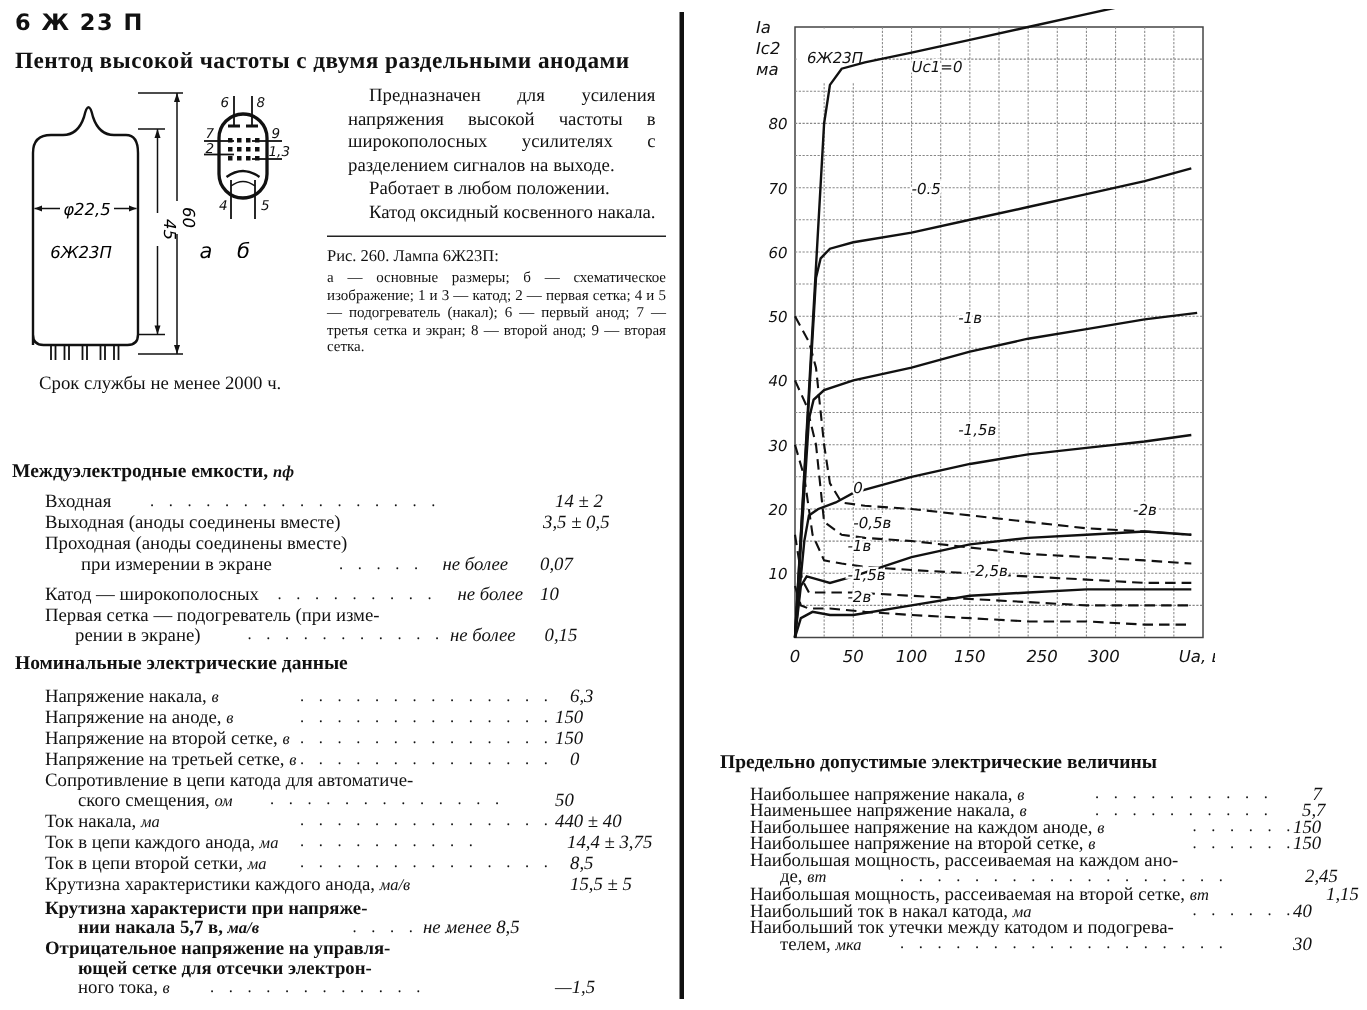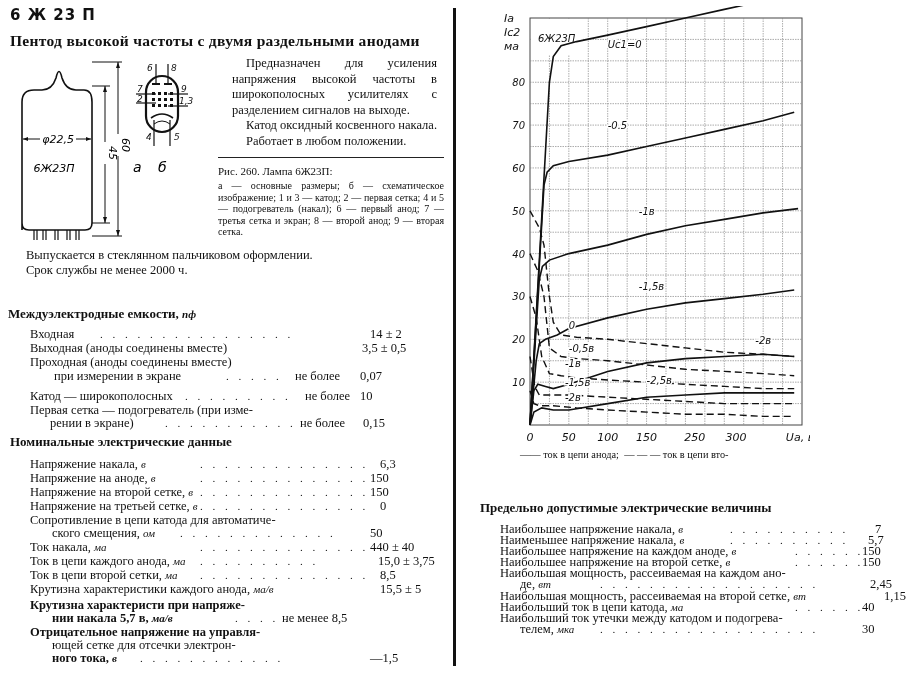--- a/index.html
+++ b/index.html
@@ -11,21 +11,21 @@
   .intro { left: 232px; top: 56px; width: 205px; font-size: 12.5px; line-height: 15.5px; text-align: justify; }
   .intro p { text-indent: 14px; }
   .fig-rule { left: 218px; top: 157px; width: 226px; height: 1px; background: #222; }
   .fig-cap-title { left: 218px; top: 165px; font-size: 11px; }
   .fig-cap-body { left: 218px; top: 180px; width: 226px; font-size: 10px; line-height: 11.5px; text-align: justify; }
   .facts { left: 26px; top: 248px; font-size: 12.5px; line-height: 15px; }
   .sec-h { font-weight: bold; font-size: 13px; }
   .row { position: absolute; font-size: 12.5px; line-height: 14px; white-space: nowrap; }
   .lbl { position: absolute; left: 0; }
   .dots { position: absolute; letter-spacing: 3.5px; font-size: 11px; }
-  .val { position: absolute; white-space: nowrap; }
+  .val { position: absolute; white-space: nowrap; font-style: italic; }
   .divider { left: 453px; top: 8px; width: 3px; height: 658px; background: #111; }
   .chart-cap { left: 520px; top: 449px; width: 285px; font-size: 10.3px; line-height: 11.5px; text-align: justify; }
   .chart-cap .c1 { text-indent: 16px; }
   .legend-line { font-size: 10.3px; }
   .rsec-h { left: 480px; top: 500px; font-weight: bold; font-size: 13px; }
   .unit { font-style: italic; font-size: 11px; }
 </style>
 </head>
 <body>
 
@@ -106,29 +106,28 @@
     <text x="47" y="30">9</text>
     <text x="45" y="42">1,3</text>
     <text x="12" y="78">4</text>
     <text x="40" y="78">5</text>
   </g>
   <text x="24" y="110" font-family="DejaVu Sans, sans-serif" font-style="italic" font-size="14">б</text>
 </svg>
 
 <div class="abs intro">
   <p>Предназначен для усиления напряжения высокой частоты в широкополосных усилителях с разделением сигналов на выходе.</p>
+  <p>Работает в любом положении.</p>
   <p>Катод оксидный косвенного накала.</p>
-  <p>Работает в любом положении.</p>
 </div>
 <div class="abs fig-rule"></div>
 <div class="abs fig-cap-title">Рис. 260. Лампа 6Ж23П:</div>
 <div class="abs fig-cap-body">а — основные размеры; б — схематическое изображение; 1 и 3 — катод; 2 — первая сетка; 4 и 5 — подогреватель (накал); 6 — первый анод; 7 — третья сетка и экран; 8 — второй анод; 9 — вторая сетка.</div>
 
 <div class="abs facts">
-  <div>Выпускается в стеклянном пальчиковом оформлении.</div>
   <div>Срок службы не менее 2000 ч.</div>
 </div>
 
 <div class="abs sec-h" style="left:8px;top:306px">
   <span>Междуэлектродные емкости,</span>
   <span class="unit">пф</span>
 </div>
 <div class="row" style="left:30px;top:327px;width:420px">
   <span class="lbl">Входная</span>
   <span class="dots" style="left:70px">. . . . . . . . . . . . . . . .</span>
@@ -194,21 +193,21 @@
       <span class="val" style="left:340px">50</span>
     </div>
     <div class="row" style="left: 30px; top: 540px; width: 420px;">
       <span class="lbl" style=""><span>Ток накала,</span> <span class="unit">ма</span></span>
       <span class="dots" style="left:170px">. . . . . . . . . . . . . . </span>
       <span class="val" style="left:340px">440 ± 40</span>
     </div>
     <div class="row" style="left: 30px; top: 554px; width: 420px;">
       <span class="lbl" style=""><span>Ток в цепи каждого анода,</span> <span class="unit">ма</span></span>
       <span class="dots" style="left:170px">. . . . . . . . . . </span>
-      <span class="val" style="left:348px">15,0 ± 3,75</span>
+      <span class="val" style="left:348px">14,4 ± 3,75</span>
     </div>
     <div class="row" style="left: 30px; top: 568px; width: 420px;">
       <span class="lbl" style=""><span>Ток в цепи второй сетки,</span> <span class="unit">ма</span></span>
       <span class="dots" style="left:170px">. . . . . . . . . . . . . . </span>
       <span class="val" style="left:350px">8,5</span>
     </div>
     <div class="row" style="left: 30px; top: 582px; width: 420px;">
       <span class="lbl" style=""><span>Крутизна характеристики каждого анода,</span> <span class="unit">ма/в</span></span>
       <span class="dots" style="left:270px"></span>
       <span class="val" style="left:350px">15,5 ± 5</span>
@@ -218,24 +217,24 @@
     </div>
     <div class="row" style="left: 30px; top: 611px; width: 420px;">
       <span class="lbl" style="left:22px;font-weight:bold;"><span>нии накала 5,7 в,</span> <span class="unit">ма/в</span></span>
       <span class="dots" style="left:205px">. . . . . .</span>
       <span class="val" style="left:252px">не менее 8,5</span>
     </div>
     <div class="row" style="left: 30px; top: 625px; width: 420px;">
       <span class="lbl" style="font-weight:bold;">Отрицательное напряжение на управля-</span>
     </div>
     <div class="row" style="left: 30px; top: 638px; width: 420px;">
-      <span class="lbl" style="left:22px;font-weight:normal;">ющей сетке для отсечки электрон-</span>
+      <span class="lbl" style="left:22px;font-weight:bold;">ющей сетке для отсечки электрон-</span>
     </div>
     <div class="row" style="left: 30px; top: 651px; width: 420px;">
-      <span class="lbl" style="left:22px;font-weight:bold;"><span>ного тока,</span> <span class="unit">в</span></span>
+      <span class="lbl" style="left:22px;font-weight:normal;"><span>ного тока,</span> <span class="unit">в</span></span>
       <span class="dots" style="left:110px">. . . . . . . . . . . .</span>
       <span class="val" style="left:340px">—1,5</span>
     </div>
   </div>
 
 <div class="abs divider"></div>
 
 <svg id="chart" class="abs" style="left:500px;top:6px" width="310" height="440">
     <rect x="30" y="12" width="272" height="407" fill="none" stroke="#444" stroke-width="1"></rect>
     <line x1="49.42857142857143" y1="12" x2="49.42857142857143" y2="419" stroke="#888" stroke-width="0.7" stroke-dasharray="1.5,1"></line>
@@ -306,26 +305,20 @@
     <text x="68.85714285714286" y="322.60526315789474" font-family="DejaVu Sans, sans-serif" font-style="italic" font-size="10" text-anchor="start" fill="#111" paint-order="stroke" stroke="#fff" stroke-width="3">0</text>
     <text x="68.85714285714286" y="346.1684210526316" font-family="DejaVu Sans, sans-serif" font-style="italic" font-size="10" text-anchor="start" fill="#111" paint-order="stroke" stroke="#fff" stroke-width="3">-0,5в</text>
     <text x="64.97142857142856" y="361.16315789473686" font-family="DejaVu Sans, sans-serif" font-style="italic" font-size="10" text-anchor="start" fill="#111" paint-order="stroke" stroke="#fff" stroke-width="3">-1в</text>
     <text x="64.97142857142856" y="380.4421052631579" font-family="DejaVu Sans, sans-serif" font-style="italic" font-size="10" text-anchor="start" fill="#111" paint-order="stroke" stroke="#fff" stroke-width="3">-1,5в</text>
     <text x="64.97142857142856" y="395.43684210526317" font-family="DejaVu Sans, sans-serif" font-style="italic" font-size="10" text-anchor="start" fill="#111" paint-order="stroke" stroke="#fff" stroke-width="3">-2в</text>
     <text x="255.3714285714286" y="337.6" font-family="DejaVu Sans, sans-serif" font-style="italic" font-size="10" text-anchor="start" fill="#111" paint-order="stroke" stroke="#fff" stroke-width="3">-2в</text>
     <text x="146.57142857142856" y="378.3" font-family="DejaVu Sans, sans-serif" font-style="italic" font-size="10" text-anchor="start" fill="#111" paint-order="stroke" stroke="#fff" stroke-width="3">-2,5в</text>
   </svg>
 
 <div class="abs chart-cap">
-  <div class="legend-line">
-    <span>——</span>
-    <span>ток в цепи анода;</span>
-    <span>&nbsp;— — —</span>
-    <span>ток в цепи вто-</span>
-  </div>
 </div>
 
 <div class="abs rsec-h">Предельно допустимые электрические величины</div>
 <div id="limit-rows">
     <div class="row" style="left: 500px; top: 522px; width: 400px;">
       <span class="lbl"><span>Наибольшее напряжение накала,</span> <span class="unit">в</span></span>
       <span class="dots" style="left:230px">. . . . . . . . . .</span>
       <span class="val" style="left:375px">7</span>
     </div>
     <div class="row" style="left: 500px; top: 533px; width: 400px;">
@@ -350,21 +343,21 @@
       <span class="lbl" style="left:20px"><span>де,</span> <span class="unit">вт</span></span>
       <span class="dots" style="left:100px">. . . . . . . . . . . . . . . . . .</span>
       <span class="val" style="left:370px">2,45</span>
     </div>
     <div class="row" style="left: 500px; top: 589px; width: 400px;">
       <span class="lbl"><span>Наибольшая мощность, рассеиваемая на второй сетке,</span> <span class="unit">вт</span></span>
       <span class="dots" style="left:295px"></span>
       <span class="val" style="left:384px">1,15</span>
     </div>
     <div class="row" style="left: 500px; top: 600px; width: 400px;">
-      <span class="lbl"><span>Наибольший ток в цепи катода,</span> <span class="unit">ма</span></span>
+      <span class="lbl"><span>Наибольший ток в накал катода,</span> <span class="unit">ма</span></span>
       <span class="dots" style="left:295px">. . . . . .</span>
       <span class="val" style="left:362px">40</span>
     </div>
     <div class="row" style="left: 500px; top: 611px; width: 400px;">
       <span class="lbl">Наибольший ток утечки между катодом и подогрева-</span>
     </div>
     <div class="row" style="left: 500px; top: 622px; width: 400px;">
       <span class="lbl" style="left:20px"><span>телем,</span> <span class="unit">мка</span></span>
       <span class="dots" style="left:100px">. . . . . . . . . . . . . . . . . .</span>
       <span class="val" style="left:362px">30</span>

